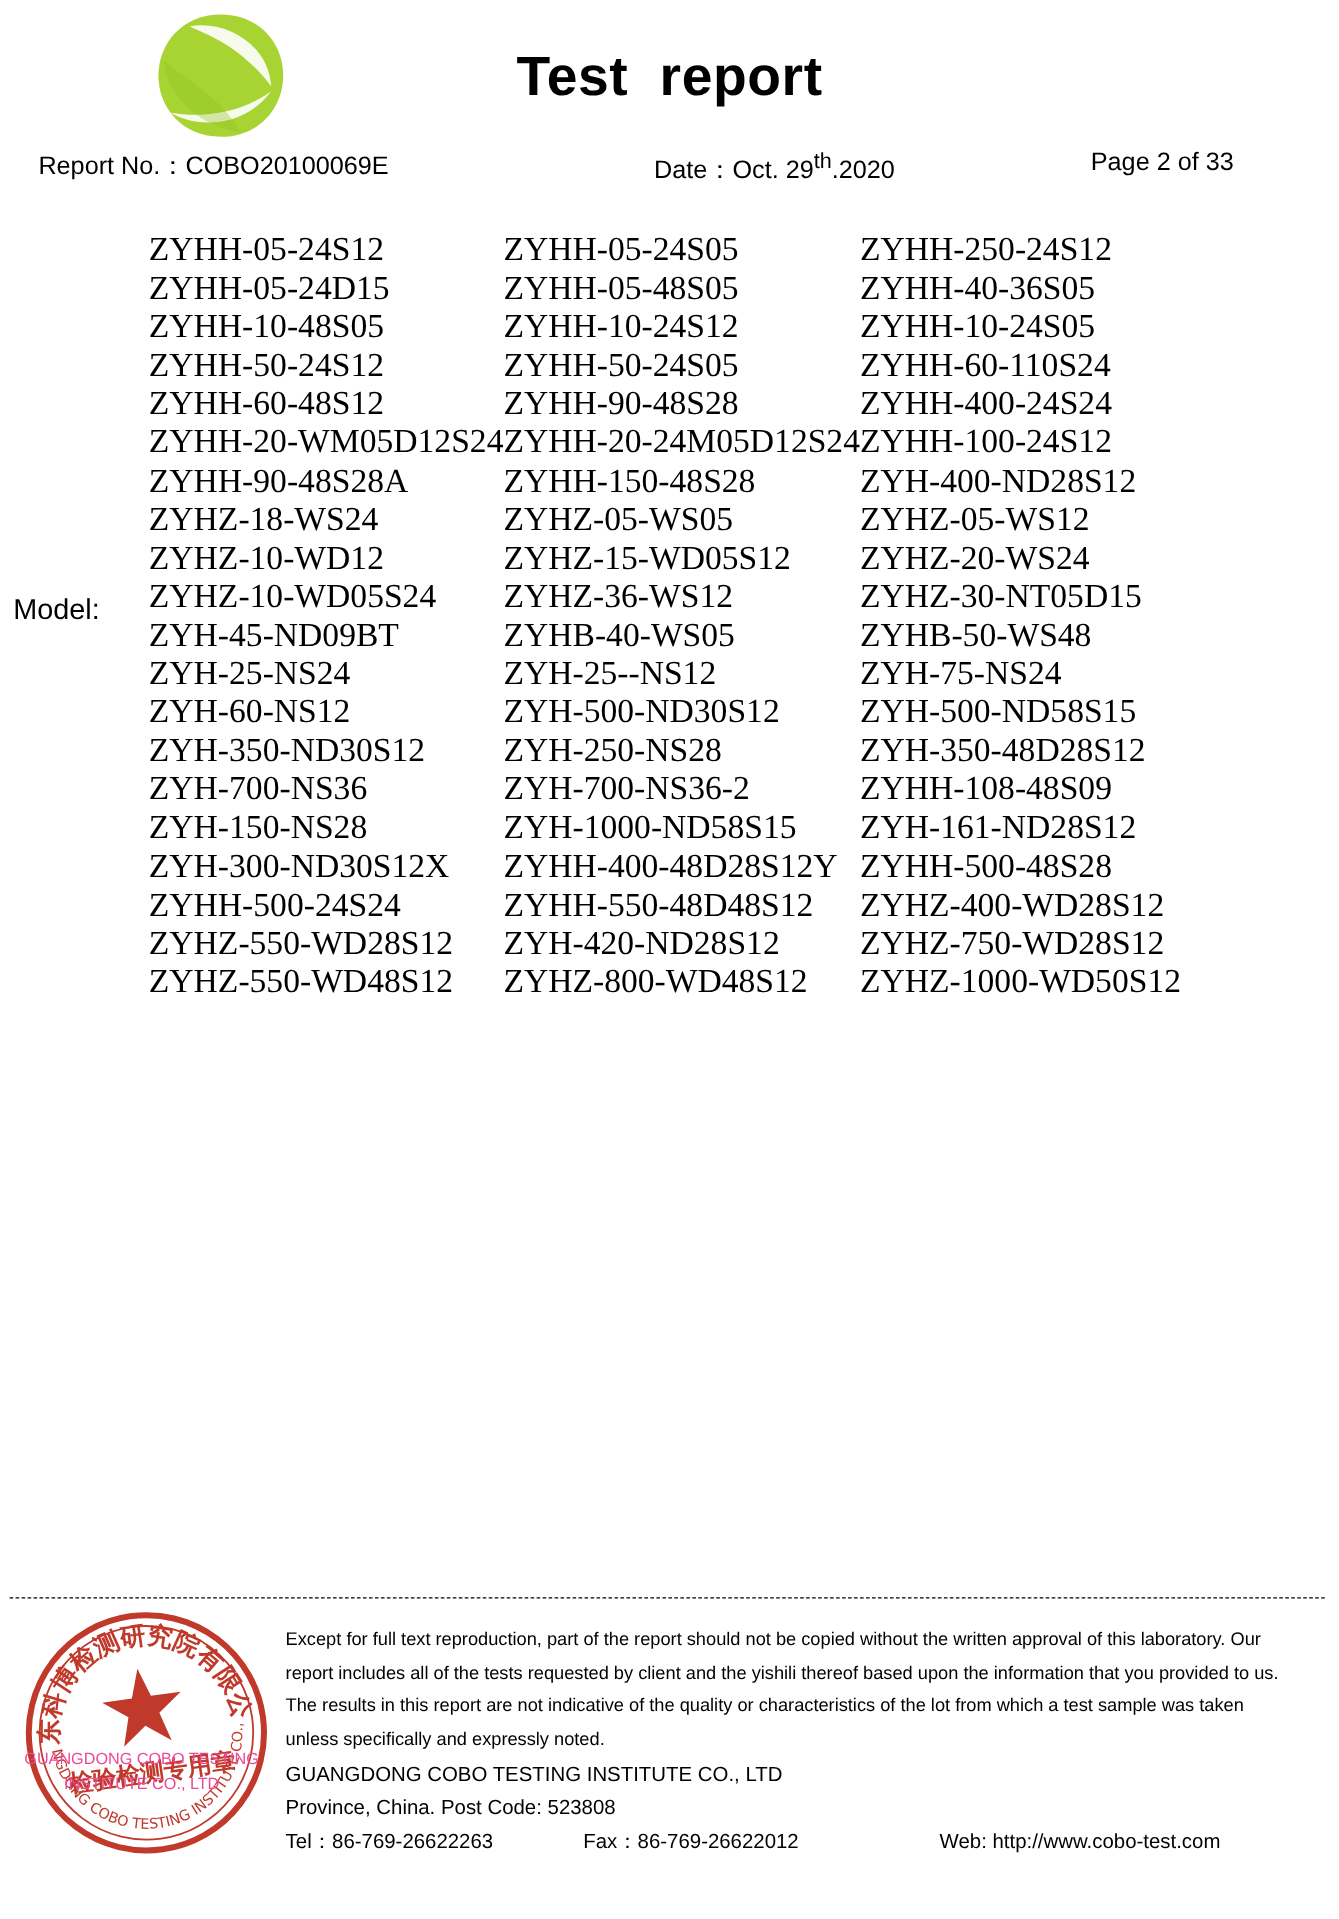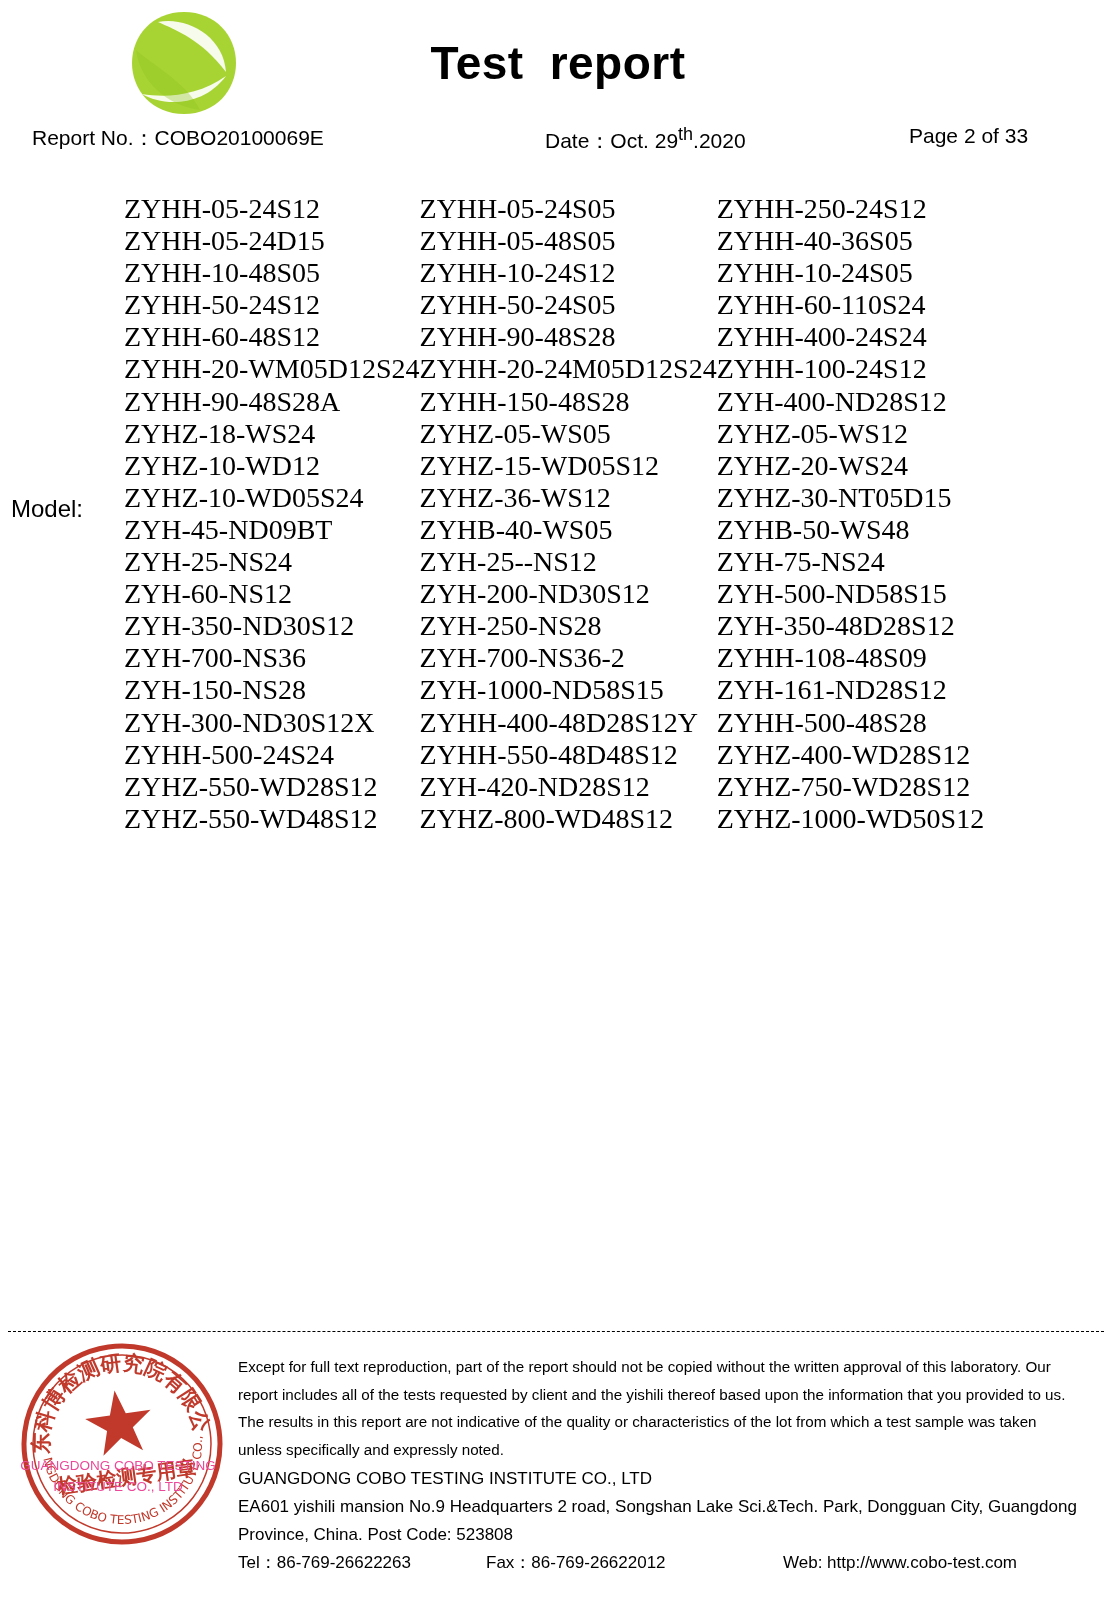--- a/index.html
+++ b/index.html
@@ -258,21 +258,21 @@
         <td class="c1">ZYHB-40-WS05</td>
         <td class="c2">ZYHB-50-WS48</td>
       </tr>
       <tr>
         <td class="c0">ZYH-25-NS24</td>
         <td class="c1">ZYH-25--NS12</td>
         <td class="c2">ZYH-75-NS24</td>
       </tr>
       <tr>
         <td class="c0">ZYH-60-NS12</td>
-        <td class="c1">ZYH-200-ND30S12</td>
+        <td class="c1">ZYH-500-ND30S12</td>
         <td class="c2">ZYH-500-ND58S15</td>
       </tr>
       <tr>
         <td class="c0">ZYH-350-ND30S12</td>
         <td class="c1">ZYH-250-NS28</td>
         <td class="c2">ZYH-350-48D28S12</td>
       </tr>
       <tr>
         <td class="c0">ZYH-700-NS36</td>
         <td class="c1">ZYH-700-NS36-2</td>
@@ -332,21 +332,20 @@
   </div>
 
   <div class="footer">
     <div class="disclaimer">
       <p>Except for full text reproduction, part of the report should not be copied without the written approval of this laboratory. Our</p>
       <p>report includes all of the tests requested by client and the yishili thereof based upon the information that you provided to us.</p>
       <p>The results in this report are not indicative of the quality or characteristics of the lot from which a test sample was taken</p>
       <p>unless specifically and expressly noted.</p>
     </div>
     <div class="company">GUANGDONG COBO TESTING INSTITUTE CO., LTD</div>
-    <div class="addr">EA601 yishili mansion No.9 Headquarters 2 road, Songshan Lake Sci.&amp;Tech. Park, Dongguan City, Guangdong</div>
     <div class="addr">Province, China. Post Code: 523808</div>
     <div class="contact">
       <span class="tel">Tel：86-769-26622263</span>
       <span class="fax">Fax：86-769-26622012</span>
       <span class="web">Web: http://www.cobo-test.com</span>
     </div>
   </div>
 
 </div>
 

